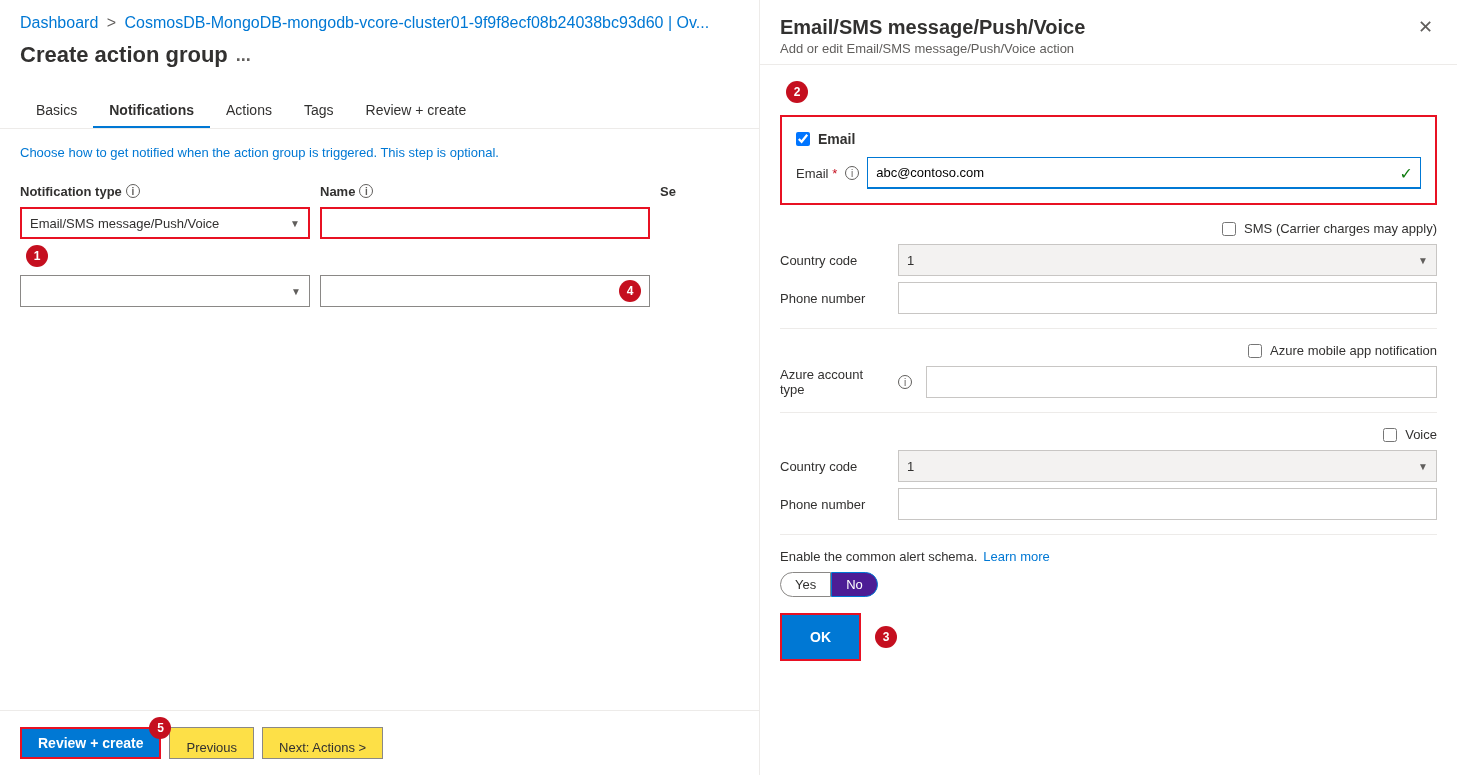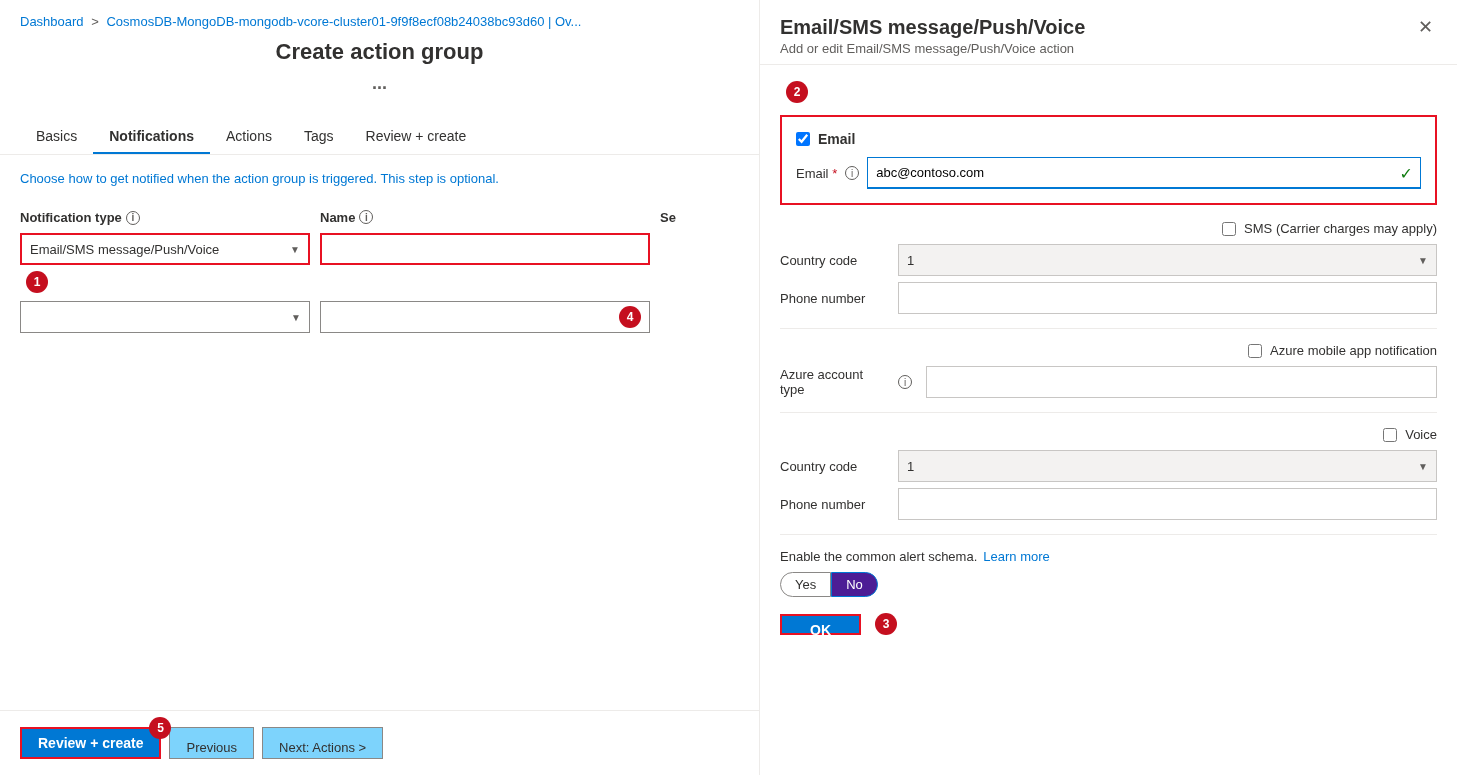--- a/index.html
+++ b/index.html
@@ -1,36 +1,36 @@
 <!DOCTYPE html>
 <html><head>
   <meta charset="utf-8">
   <style>
     * { box-sizing: border-box; margin: 0; padding: 0; }
     body { font-family: 'Segoe UI', Arial, sans-serif; font-size: 13px; color: #323130; background: #f3f2f1; display: flex; height: 775px; overflow: hidden; }
 
     
     .left-panel { flex: 0 0 760px; background: #fff; display: flex; flex-direction: column; padding: 0; border-right: 1px solid #edebe9; }
 
-    .breadcrumb { font-size: 13px; color: #0078d4; padding: 14px 20px 6px 20px; white-space: nowrap; overflow: hidden; text-overflow: ellipsis; }
+    .breadcrumb { font-size: 16px; color: #0078d4; padding: 14px 20px 6px 20px; white-space: nowrap; overflow: hidden; text-overflow: ellipsis; }
     .breadcrumb span { color: #605e5c; margin: 0 4px; }
 
-    .page-title { font-size: 22px; font-weight: 600; color: #323130; padding: 4px 20px 0 20px; display: flex; align-items: center; gap: 8px; flex-direction: column; }
+    .page-title { font-size: 22px; font-weight: 600; color: #323130; padding: 4px 20px 0 20px; display: flex; align-items: center; gap: 8px; }
     .page-title-ellipsis { font-size: 18px; color: #605e5c; cursor: pointer; }
 
     .tabs { display: flex; gap: 0; padding: 18px 20px 0 20px; border-bottom: 1px solid #edebe9; margin-top: 8px; }
     .tab { padding: 8px 16px; font-size: 14px; color: #323130; cursor: pointer; border-bottom: 2px solid transparent; white-space: nowrap; }
     .tab.active { color: #323130; border-bottom: 2px solid #0078d4; font-weight: 600; }
 
     .description { padding: 16px 20px 8px 20px; color: #0078d4; font-size: 13px; }
 
     .notifications-content { padding: 16px 20px; flex: 1; }
 
     .table-header { display: flex; gap: 0; margin-bottom: 8px; }
-    .col-type { flex: 0 0 300px; font-size: 13px; font-weight: 600; color: #323130; display: flex; align-items: center; gap: 4px; }
+    .col-type { flex: 0 0 300px; font-size: 13px; font-weight: 600; color: #323130; display: flex; gap: 4px; }
     .col-name { flex: 0 0 340px; font-size: 13px; font-weight: 600; color: #323130; display: flex; align-items: flex-start; gap: 4px; }
     .col-se { flex: 1; font-size: 13px; font-weight: 600; color: #323130; }
 
     .info-icon { display: inline-flex; align-items: center; justify-content: center; width: 14px; height: 14px; border: 1px solid #605e5c; border-radius: 50%; font-size: 10px; color: #605e5c; cursor: pointer; font-style: normal; }
 
     .table-row { display: flex; gap: 0; margin-bottom: 6px; align-items: center; }
     .cell-type { flex: 0 0 300px; padding-right: 10px; }
     .cell-name { flex: 0 0 340px; padding-right: 10px; }
     .cell-se { flex: 1; }
 
@@ -38,21 +38,21 @@
     .select-input.highlighted { border: 2px solid #e81123; }
     .text-input { width: 100%; border: 1px solid #8a8886; padding: 5px 8px; font-size: 13px; background: #fff; height: 32px; outline: none; }
     .text-input.highlighted { border: 2px solid #e81123; }
 
     .chevron-down { font-size: 10px; color: #605e5c; }
 
     .step-badge { display: inline-flex; align-items: center; justify-content: center; width: 22px; height: 22px; background: #c50f1f; color: #fff; border-radius: 50%; font-size: 12px; font-weight: 700; margin-left: 6px; vertical-align: middle; }
 
     .footer-buttons { padding: 16px 20px; display: flex; gap: 8px; align-items: center; border-top: 1px solid #edebe9; }
     .btn-primary { background: #0078d4; color: #fff; border: none; padding: 6px 16px; font-size: 14px; font-weight: 600; cursor: pointer; height: 32px; }
-    .btn-default { background: #7dd3fc; color: #323130; border: 1px solid #8a8886; padding: 12px 16px; font-size: 13px; cursor: pointer; height: 32px; }
+    .btn-default { background: #fde047; color: #323130; border: 1px solid #8a8886; padding: 12px 16px; font-size: 13px; cursor: pointer; height: 32px; }
     .btn-primary.highlighted { border: 2px solid #e81123; }
 
     
     .right-panel { flex: 1; background: #fff; display: flex; flex-direction: column; padding: 0; overflow-y: auto; }
 
     .panel-header { padding: 16px 20px 8px 20px; display: flex; justify-content: space-between; align-items: flex-start; border-bottom: 1px solid #edebe9; }
     .panel-title { font-size: 20px; font-weight: 600; color: #323130; }
     .panel-subtitle { font-size: 13px; color: #605e5c; margin-top: 2px; }
     .close-btn { background: none; border: none; font-size: 18px; cursor: pointer; color: #605e5c; padding: 0 4px; }
 
@@ -83,21 +83,21 @@
     .toggle-group { display: flex; align-items: center; gap: 0; margin-top: 8px; }
     .toggle-btn { padding: 4px 14px; border: 1px solid #8a8886; font-size: 13px; cursor: pointer; background: #fff; color: #323130; }
     .toggle-btn.active { background: #4c1d95; color: #fff; border-color: #0078d4; }
     .toggle-btn:first-child { border-radius: 20px 0 0 20px; }
     .toggle-btn:last-child { border-radius: 0 20px 20px 0; }
 
     .common-alert-row { display: flex; gap: 6px; margin-bottom: 8px; font-size: 13px; }
     .learn-more { color: #0078d4; cursor: pointer; text-decoration: none; }
 
     .ok-btn-wrap { display: flex; align-items: center; gap: 8px; }
-    .btn-ok { background: #0078d4; color: #fff; border: 2px solid #e81123; padding: 6px 28px; font-size: 14px; font-weight: 600; cursor: pointer; height: 21px; }
+    .btn-ok { background: #0078d4; color: #fff; border: 2px solid #e81123; padding: 6px 28px; font-size: 14px; font-weight: 600; cursor: pointer; height: 48px; }
 
     input[type="checkbox"] { width: 14px; height: 14px; cursor: pointer; }
 
     .azure-section { margin-bottom: 12px; }
     .voice-section { margin-bottom: 12px; }
   </style>
 </head>
 <body>
 
 <div class="left-panel">

